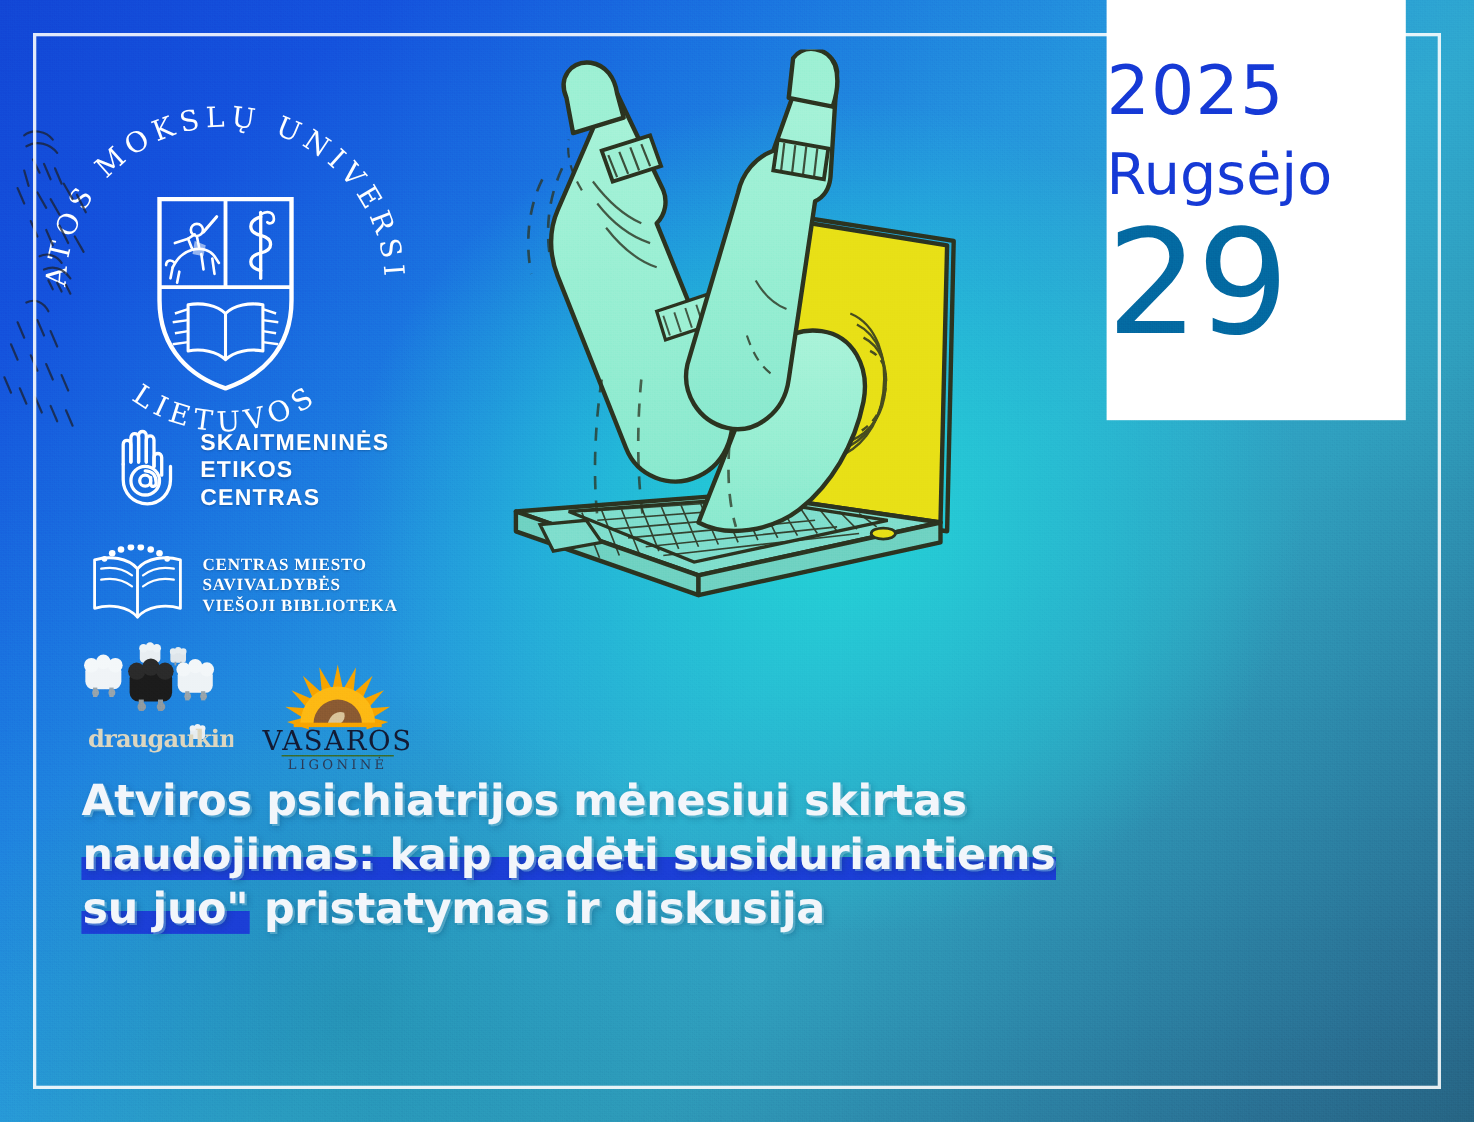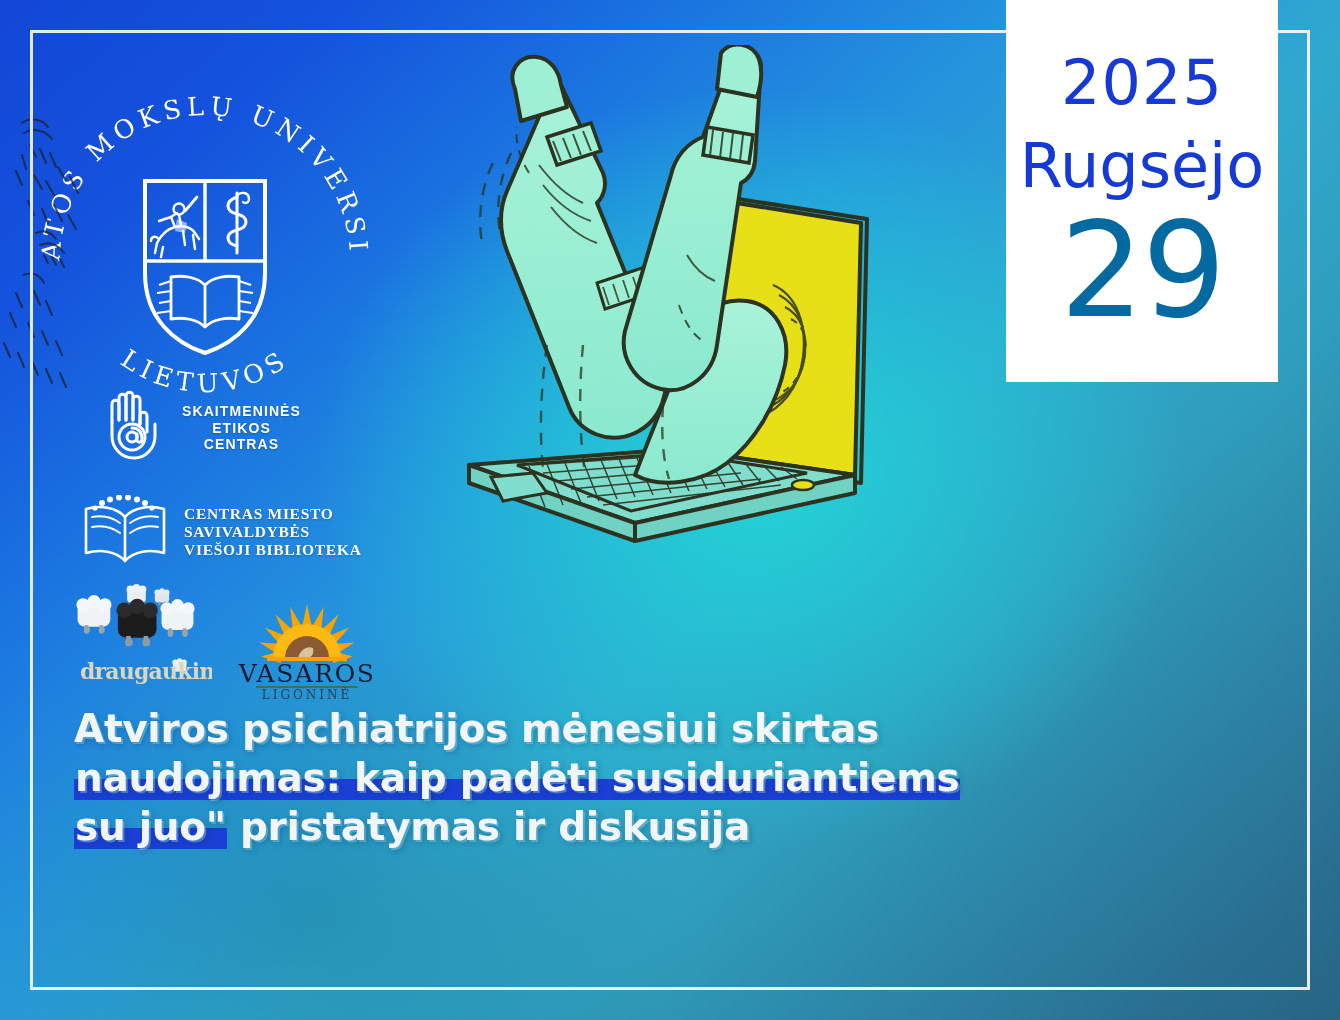--- a/index.html
+++ b/index.html
@@ -40,29 +40,29 @@
   #frame{
     position:absolute;left:30px;top:30px;right:30px;bottom:30px;
     border:3px solid rgba(255,255,255,.88);
     box-sizing:border-box;pointer-events:none;
   }
 
   
   #date-box{
     position:absolute;left:1006px;top:0;width:272px;height:382px;
     background:#ffffff;
-    display:flex;flex-direction:column;align-items:center;
+    display:flex;flex-direction:column;align-items:flex-start;
     justify-content:flex-start;padding-top:54px;box-sizing:border-box;
   }
   #date-year{
     color:#1539d6;font-size:62px;font-weight:400;letter-spacing:1px;
     line-height:.95;font-family:"DejaVu Sans", sans-serif;
   }
   #date-month{
-    color:#1539d6;font-size:62px;font-weight:400;letter-spacing:0px;
+    color:#1539d6;font-size:52px;font-weight:400;letter-spacing:0px;
     line-height:1.25;margin-top:14px;font-family:"DejaVu Sans", sans-serif;
   }
   #date-day{
     color:#0369a1;font-size:132px;font-weight:400;letter-spacing:-2px;
     line-height:.92;margin-top:6px;font-family:"DejaVu Sans", sans-serif;
   }
 
   
   #lsmu-logo{position:absolute;left:20px;top:65px;width:370px;height:340px;}
   #lsmu-logo svg{display:block;width:100%;height:100%;}
@@ -72,21 +72,21 @@
 
   
   .partner{position:absolute;display:flex;align-items:center;}
   #partner-dec{left:100px;top:390px;}
   #partner-lib{left:80px;top:495px;}
 
   .partner-txt{
     color:#ffffff;line-height:1.18;margin-left:14px;
     text-shadow:0 1px 2px rgba(0,40,90,.35);
   }
-  #dec-text{font-size:14px;font-weight:700;letter-spacing:1.1px;text-align:center;}
+  #dec-text{font-size:21px;font-weight:700;letter-spacing:1.1px;}
   #lib-text{font-size:15.5px;font-weight:700;letter-spacing:.7px;
             font-family:"Liberation Serif", serif;}
   .partner-txt div{white-space:nowrap;}
 
   
   #logo-draugaukim{position:absolute;left:72px;top:583px;width:140px;height:108px;}
   #logo-vasaros{position:absolute;left:232px;top:596px;width:150px;height:106px;}
 
   
   #illustration{position:absolute;left:455px;top:45px;width:430px;height:690px;}

